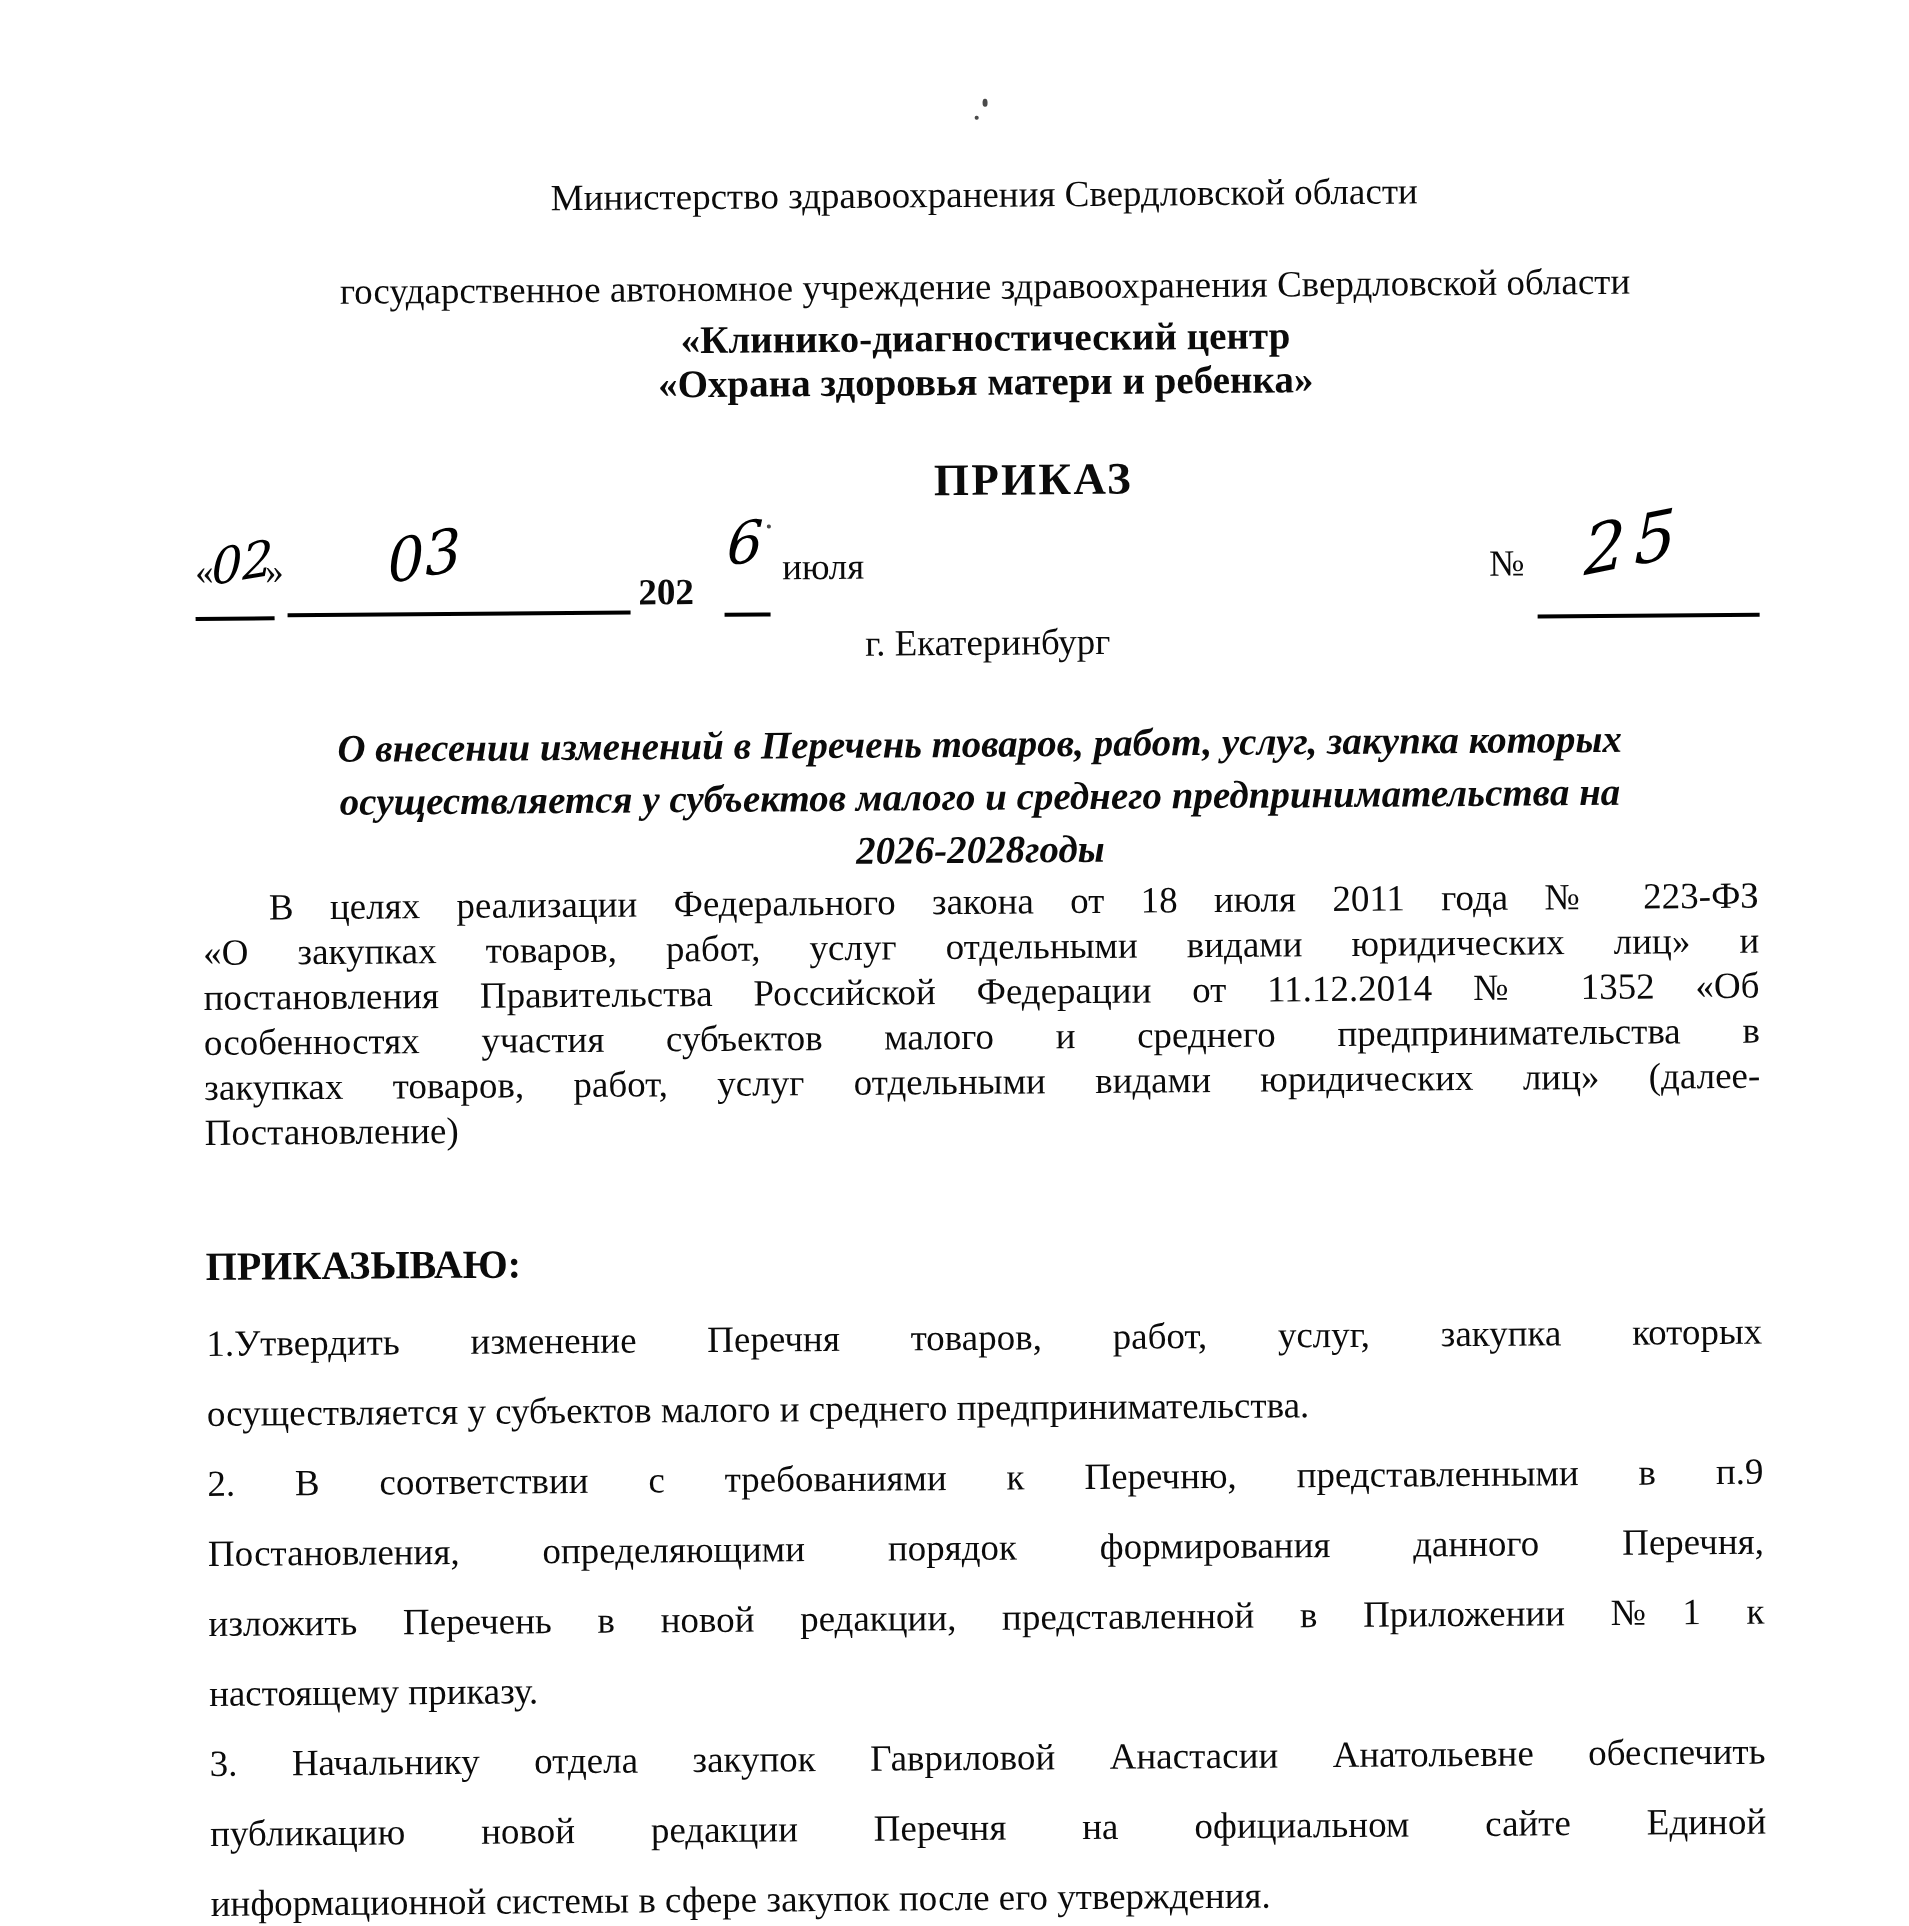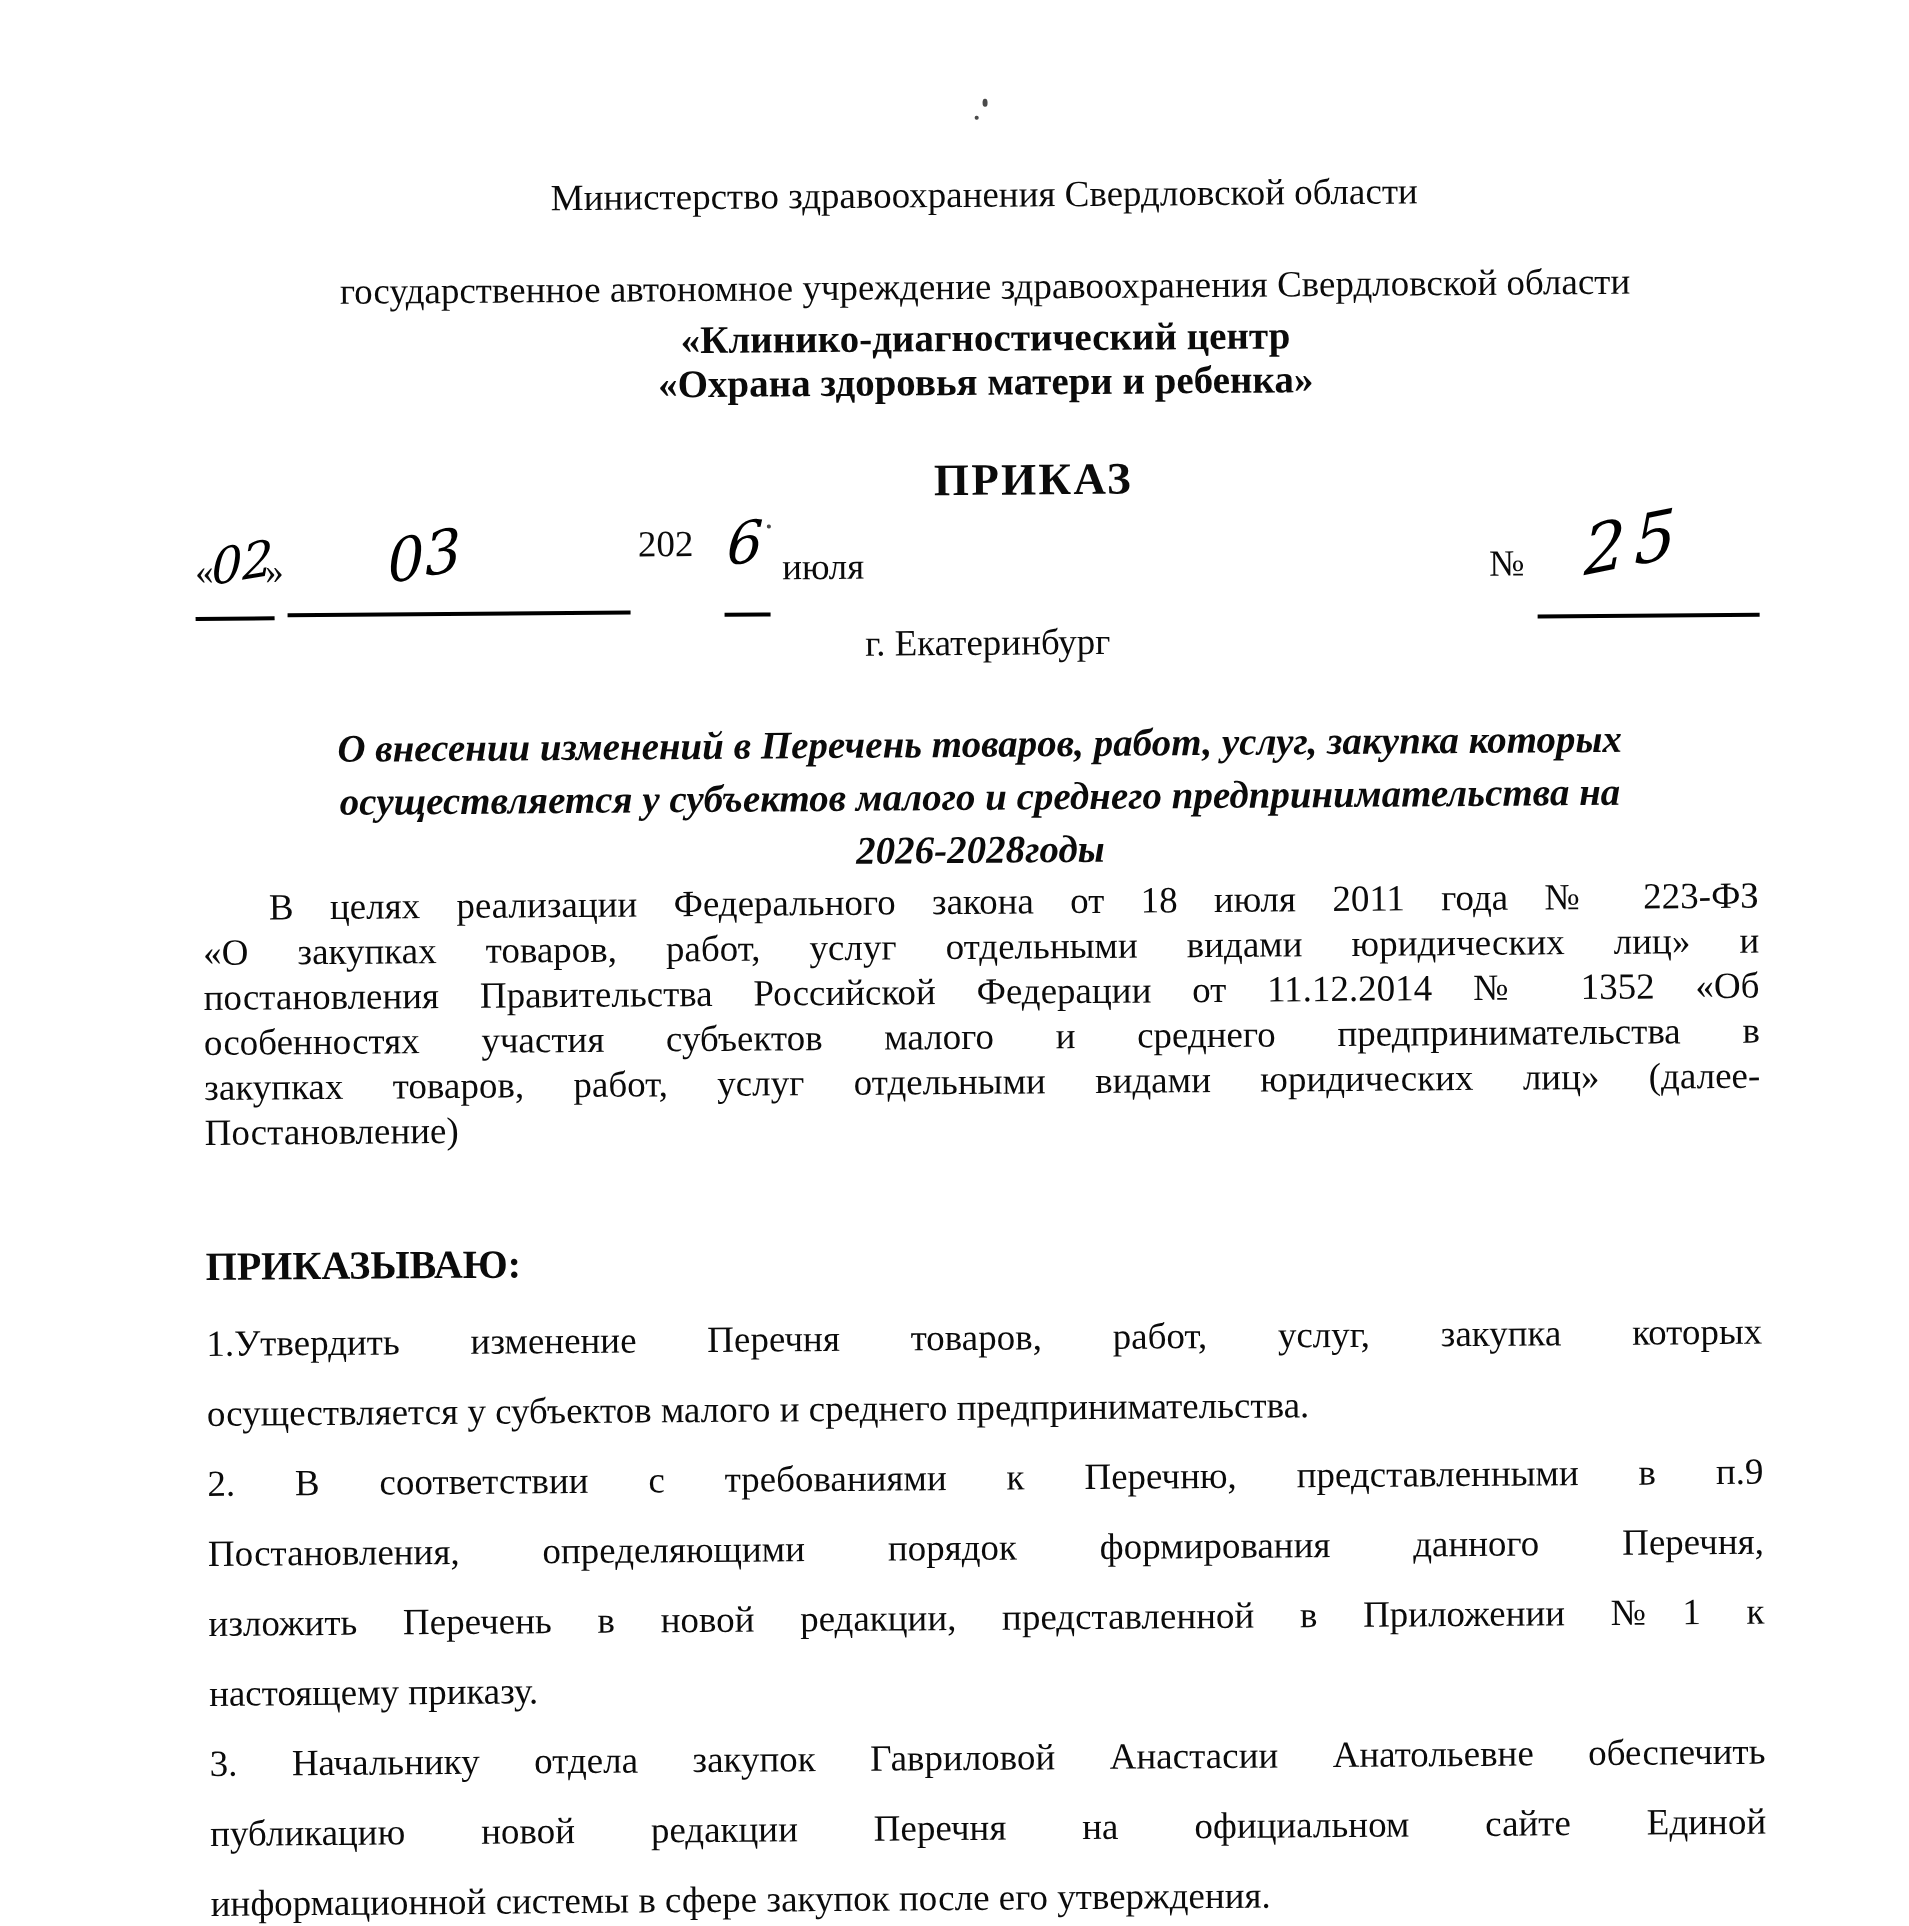--- a/index.html
+++ b/index.html
@@ -73,21 +73,21 @@
     <div class="abs center hdr-org1">«Клинико-диагностический центр</div>
     <div class="abs center hdr-org2">«Охрана здоровья матери и ребенка»</div>
     <div class="abs center doc-type">ПРИКАЗ</div>
 
     <div class="abs rq" style="left:195px; top:544px;">«</div>
     <span class="hw hw-day">02</span>
     <div class="abs rq" style="left:265px; top:544px;">»</div>
     <div class="u-line" style="left:195px; top:611px; width:79px;"></div>
     <span class="hw hw-month">03</span>
     <div class="u-line" style="left:287px; top:608px; width:343px;"></div>
-    <div class="abs rq" style="left:638px; top:520px;">202</div>
+    <div class="abs rq" style="left:638px; top:568px;font-weight:bold;">202</div>
     <span class="hw hw-year">6</span>
     <div class="u-line" style="left:724px; top:611px; width:46px;"></div>
     <div class="abs rq" style="left:782px; top:544px;">июля</div>
 
     <div class="abs rq" style="left:1489px; top:546px;">№</div>
     <span class="hw hw-num">25</span>
     <div class="u-line" style="left:1537px; top:619px; width:222px;"></div>
 
     <div class="abs center city">г. Екатеринбург</div>
 

